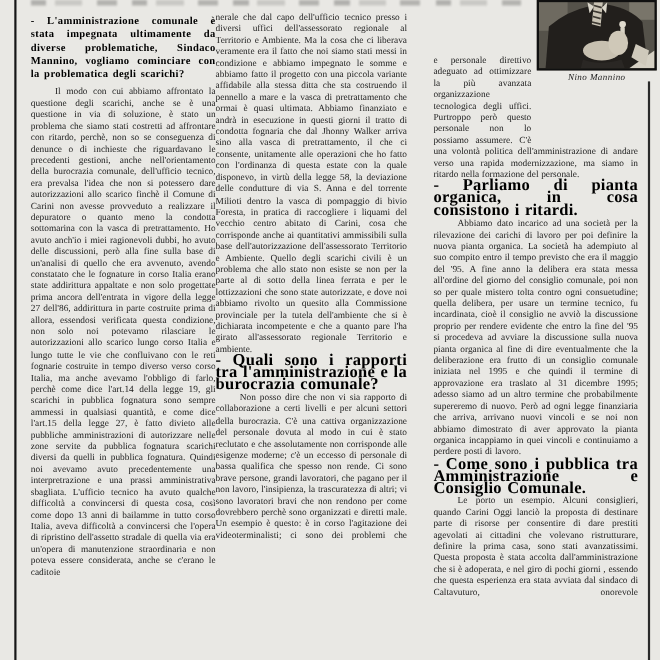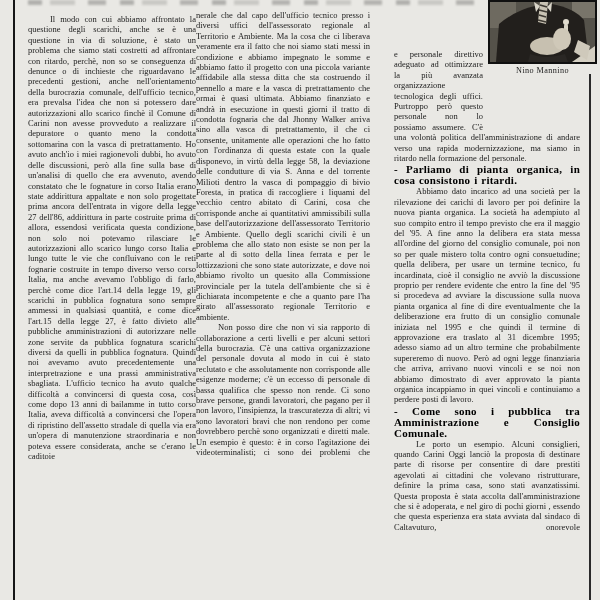--- a/index.html
+++ b/index.html
@@ -26,48 +26,50 @@
   .col2{left:196px;top:10px;width:174px;height:590px;}
   .col3{left:394px;top:10px;width:186px;height:590px;margin-top:39px;}
   .body{
     margin:0;font-size:8.5px;line-height:10.4px;
     word-spacing:0.3px;
   }
   .indent{text-indent:22px;}
   .cutoff{text-align-last:justify;}
   .q{margin:0;font-weight:bold;color:#000;}
   .main-q{font-size:9.6px;line-height:12.1px;letter-spacing:.35px;word-spacing:1.2px;margin-bottom:3px;text-align:justify;}
-  .sub-q{font-size:11px;line-height:10.9px;letter-spacing:.25px;word-spacing:.8px;margin:1px 0 0 0;text-align:justify;}
+  .sub-q{font-size:15px;line-height:10.9px;letter-spacing:.25px;word-spacing:.8px;margin:1px 0 0 0;text-align:justify;}
   .photo-spacer{float:right;width:97px;height:79px;}
   .photo-box{position:absolute;left:488px;top:0;margin:0;width:109px;}
   .photo-frame{
     width:105px;height:60px;border:2px solid #101010;background:#4a473f;
     display:block;
   }
   .photo-frame svg{display:block;width:105px;height:60px;}
   .photo-caption{
     display:block;margin-top:2px;width:109px;text-align:center;
-    font-size:8.2px;color:#222;letter-spacing:.4px;white-space:nowrap;
+    font-style:italic;font-size:8.2px;color:#222;letter-spacing:.4px;white-space:nowrap;
   }
 </style>
 </head>
 <body>
 
 <div class="page">
 
   <div class="left-rule"></div>
   <div class="top-remnant"></div>
   <div class="right-rule"></div>
 
   <div class="col col1">
+    <h2 class="q main-q">- L'amministrazione comunale è stata impegnata ultimamente da diverse problematiche, Sindaco Mannino, vogliamo cominciare con la problematica degli scarichi?</h2>
     <p class="body indent cutoff">Il modo con cui abbiamo affrontato la questione degli scarichi, anche se è una questione in via di soluzione, è stato un problema che siamo stati costretti ad affrontare con ritardo, perchè, non so se conseguenza di denunce o di inchieste che riguardavano le precedenti gestioni, anche nell'orientamento della burocrazia comunale, dell'ufficio tecnico, era prevalsa l'idea che non si potessero dare autorizzazioni allo scarico finchè il Comune di Carini non avesse provveduto a realizzare il depuratore o quanto meno la condotta sottomarina con la vasca di pretrattamento. Ho avuto anch'io i miei ragionevoli dubbi, ho avuto delle discussioni, però alla fine sulla base di un'analisi di quello che era avvenuto, avendo constatato che le fognature in corso Italia erano state addirittura appaltate e non solo progettate prima ancora dell'entrata in vigore della legge 27 dell'86, addirittura in parte costruite prima di allora, essendosi verificata questa condizione, non solo noi potevamo rilasciare le autorizzazioni allo scarico lungo corso Italia e lungo tutte le vie che confluivano con le reti fognarie costruite in tempo diverso verso corso Italia, ma anche avevamo l'obbligo di farlo, perchè come dice l'art.14 della legge 19, gli scarichi in pubblica fognatura sono sempre ammessi in qualsiasi quantità, e come dice l'art.15 della legge 27, è fatto divieto alle pubbliche amministrazioni di autorizzare nelle zone servite da pubblica fognatura scarichi diversi da quelli in pubblica fognatura. Quindi noi avevamo avuto precedentemente una interpretrazione e una prassi amministrativa sbagliata. L'ufficio tecnico ha avuto qualche difficoltà a convincersi di questa cosa, così come dopo 13 anni di bailamme in tutto corso Italia, aveva difficoltà a convincersi che l'opera di ripristino dell'assetto stradale di quella via era un'opera di manutenzione straordinaria e non poteva essere considerata, anche se c'erano le caditoie</p>
   </div>
 
   <div class="col col2">
     <p class="body">nerale che dal capo dell'ufficio tecnico presso i diversi uffici dell'assessorato regionale al Territorio e Ambiente. Ma la cosa che ci liberava veramente era il fatto che noi siamo stati messi in condizione e abbiamo impegnato le somme e abbiamo fatto il progetto con una piccola variante affidabile alla stessa ditta che sta costruendo il pennello a mare e la vasca di pretrattamento che ormai è quasi ultimata. Abbiamo finanziato e andrà in esecuzione in questi giorni il tratto di condotta fognaria che dal Jhonny Walker arriva sino alla vasca di pretrattamento, il che ci consente, unitamente alle operazioni che ho fatto con l'ordinanza di questa estate con la quale disponevo, in virtù della legge 58, la deviazione delle condutture di via S. Anna e del torrente Milioti dentro la vasca di pompaggio di bivio Foresta, in pratica di raccogliere i liquami del vecchio centro abitato di Carini, cosa che corrisponde anche ai quantitativi ammissibili sulla base dell'autorizzazione dell'assessorato Territorio e Ambiente. Quello degli scarichi civili è un problema che allo stato non esiste se non per la parte al di sotto della linea ferrata e per le lottizzazioni che sono state autorizzate, e dove noi abbiamo rivolto un quesito alla Commissione provinciale per la tutela dell'ambiente che si è dichiarata incompetente e che a quanto pare l'ha girato all'assessorato regionale Territorio e ambiente.</p>
+    <h3 class="q sub-q">- Quali sono i rapporti tra l'amministrazione e la burocrazia comunale?</h3>
     <p class="body indent cutoff">Non posso dire che non vi sia rapporto di collaborazione a certi livelli e per alcuni settori della burocrazia. C'è una cattiva organizzazione del personale dovuta al modo in cui è stato reclutato e che assolutamente non corrisponde alle esigenze moderne; c'è un eccesso di personale di bassa qualifica che spesso non rende. Ci sono brave persone, grandi lavoratori, che pagano per il non lavoro, l'insipienza, la trascuratezza di altri; vi sono lavoratori bravi che non rendono per come dovrebbero perchè sono organizzati e diretti male. Un esempio è questo: è in corso l'agitazione dei videoterminalisti; ci sono dei problemi che</p>
   </div>
 
   <div class="col col3">
     <div class="photo-spacer"></div>
     <p class="body">e personale direttivo adeguato ad ottimizzare la più avanzata organizzazione tecnologica degli uffici. Purtroppo però questo personale non lo possiamo assumere. C'è una volontà politica dell'amministrazione di andare verso una rapida modernizzazione, ma siamo in ritardo nella formazione del personale.</p>
     <h3 class="q sub-q">- Parliamo di pianta organica, in cosa consistono i ritardi.</h3>
     <p class="body indent">Abbiamo dato incarico ad una società per la rilevazione dei carichi di lavoro per poi definire la nuova pianta organica. La società ha adempiuto al suo compito entro il tempo previsto che era il maggio del '95. A fine anno la delibera era stata messa all'ordine del giorno del consiglio comunale, poi non so per quale mistero tolta contro ogni consuetudine; quella delibera, per usare un termine tecnico, fu incardinata, cioè il consiglio ne avviò la discussione proprio per rendere evidente che entro la fine del '95 si procedeva ad avviare la discussione sulla nuova pianta organica al fine di dire eventualmente che la deliberazione era frutto di un consiglio comunale iniziata nel 1995 e che quindi il termine di approvazione era traslato al 31 dicembre 1995; adesso siamo ad un altro termine che probabilmente supereremo di nuovo. Però ad ogni legge finanziaria che arriva, arrivano nuovi vincoli e se noi non abbiamo dimostrato di aver approvato la pianta organica incappiamo in quei vincoli e continuiamo a perdere posti di lavoro.</p>
     <h3 class="q sub-q">- Come sono i pubblica tra Amministrazione e Consiglio Comunale.</h3>
     <p class="body indent cutoff">Le porto un esempio. Alcuni consiglieri, quando Carini Oggi lanciò la proposta di destinare parte di risorse per consentire di dare prestiti agevolati ai cittadini che volevano ristrutturare, definire la prima casa, sono stati avanzatissimi. Questa proposta è stata accolta dall'amministrazione che si è adoperata, e nel giro di pochi giorni , essendo che questa esperienza era stata avviata dal sindaco di Caltavuturo, onorevole</p>

